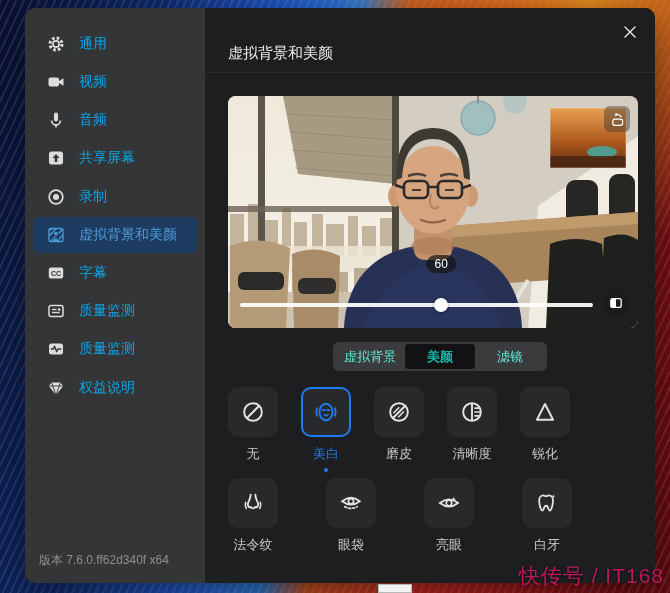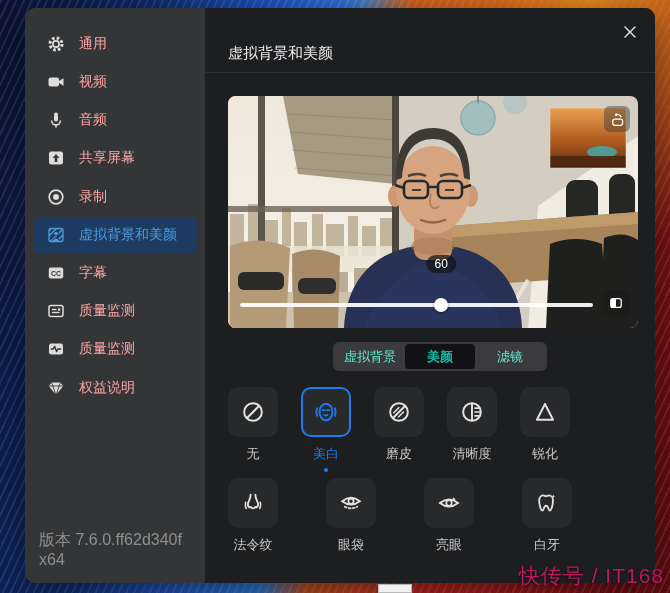--- a/index.html
+++ b/index.html
@@ -17,25 +17,25 @@
     border-radius:10px; overflow:hidden; display:flex;
     box-shadow:0 10px 40px rgba(0,0,0,.55);
     background:#1d1e20;
   }
   
   .sidebar { width:180px; background:#333537; position:relative; flex:none; }
   .side-item {
     position:absolute; left:8px; width:164px; height:36px; border-radius:6px;
     display:flex; align-items:center; gap:13px; padding-left:13px; cursor:pointer;
   }
-  .side-item .lbl { font-size:14px; color:#fca5a5; white-space:nowrap; }
+  .side-item .lbl { font-size:14px; color:#0ea5e9; white-space:nowrap; }
   .side-item.selected { background:#1e3c62; }
   .side-item.selected .lbl { color:#4b9bd9; }
   .icn { width:20px; height:20px; flex:none; display:block; }
-  .side-version { position:absolute; left:14px; bottom:14px; font-size:16px; color:#8f8f8f; }
+  .side-version { position:absolute; left:14px; bottom:14px; font-size:12px; color:#8f8f8f; }
   
   .main { flex:1; position:relative; background:#1d1e20; }
   .hdr-title { position:absolute; left:23px; top:36px; font-size:15px; color:#ececec; }
   .hdr-divider { position:absolute; left:0; top:64px; width:100%; height:1px; background:#2c2d30; }
   .close-btn { position:absolute; right:14px; top:13px; width:22px; height:22px; cursor:pointer; display:flex; align-items:center; justify-content:center; }
   
   .preview {
     position:absolute; left:23px; top:88px; width:410px; height:232px;
     border-radius:8px; overflow:hidden; background:#be185d;
   }

